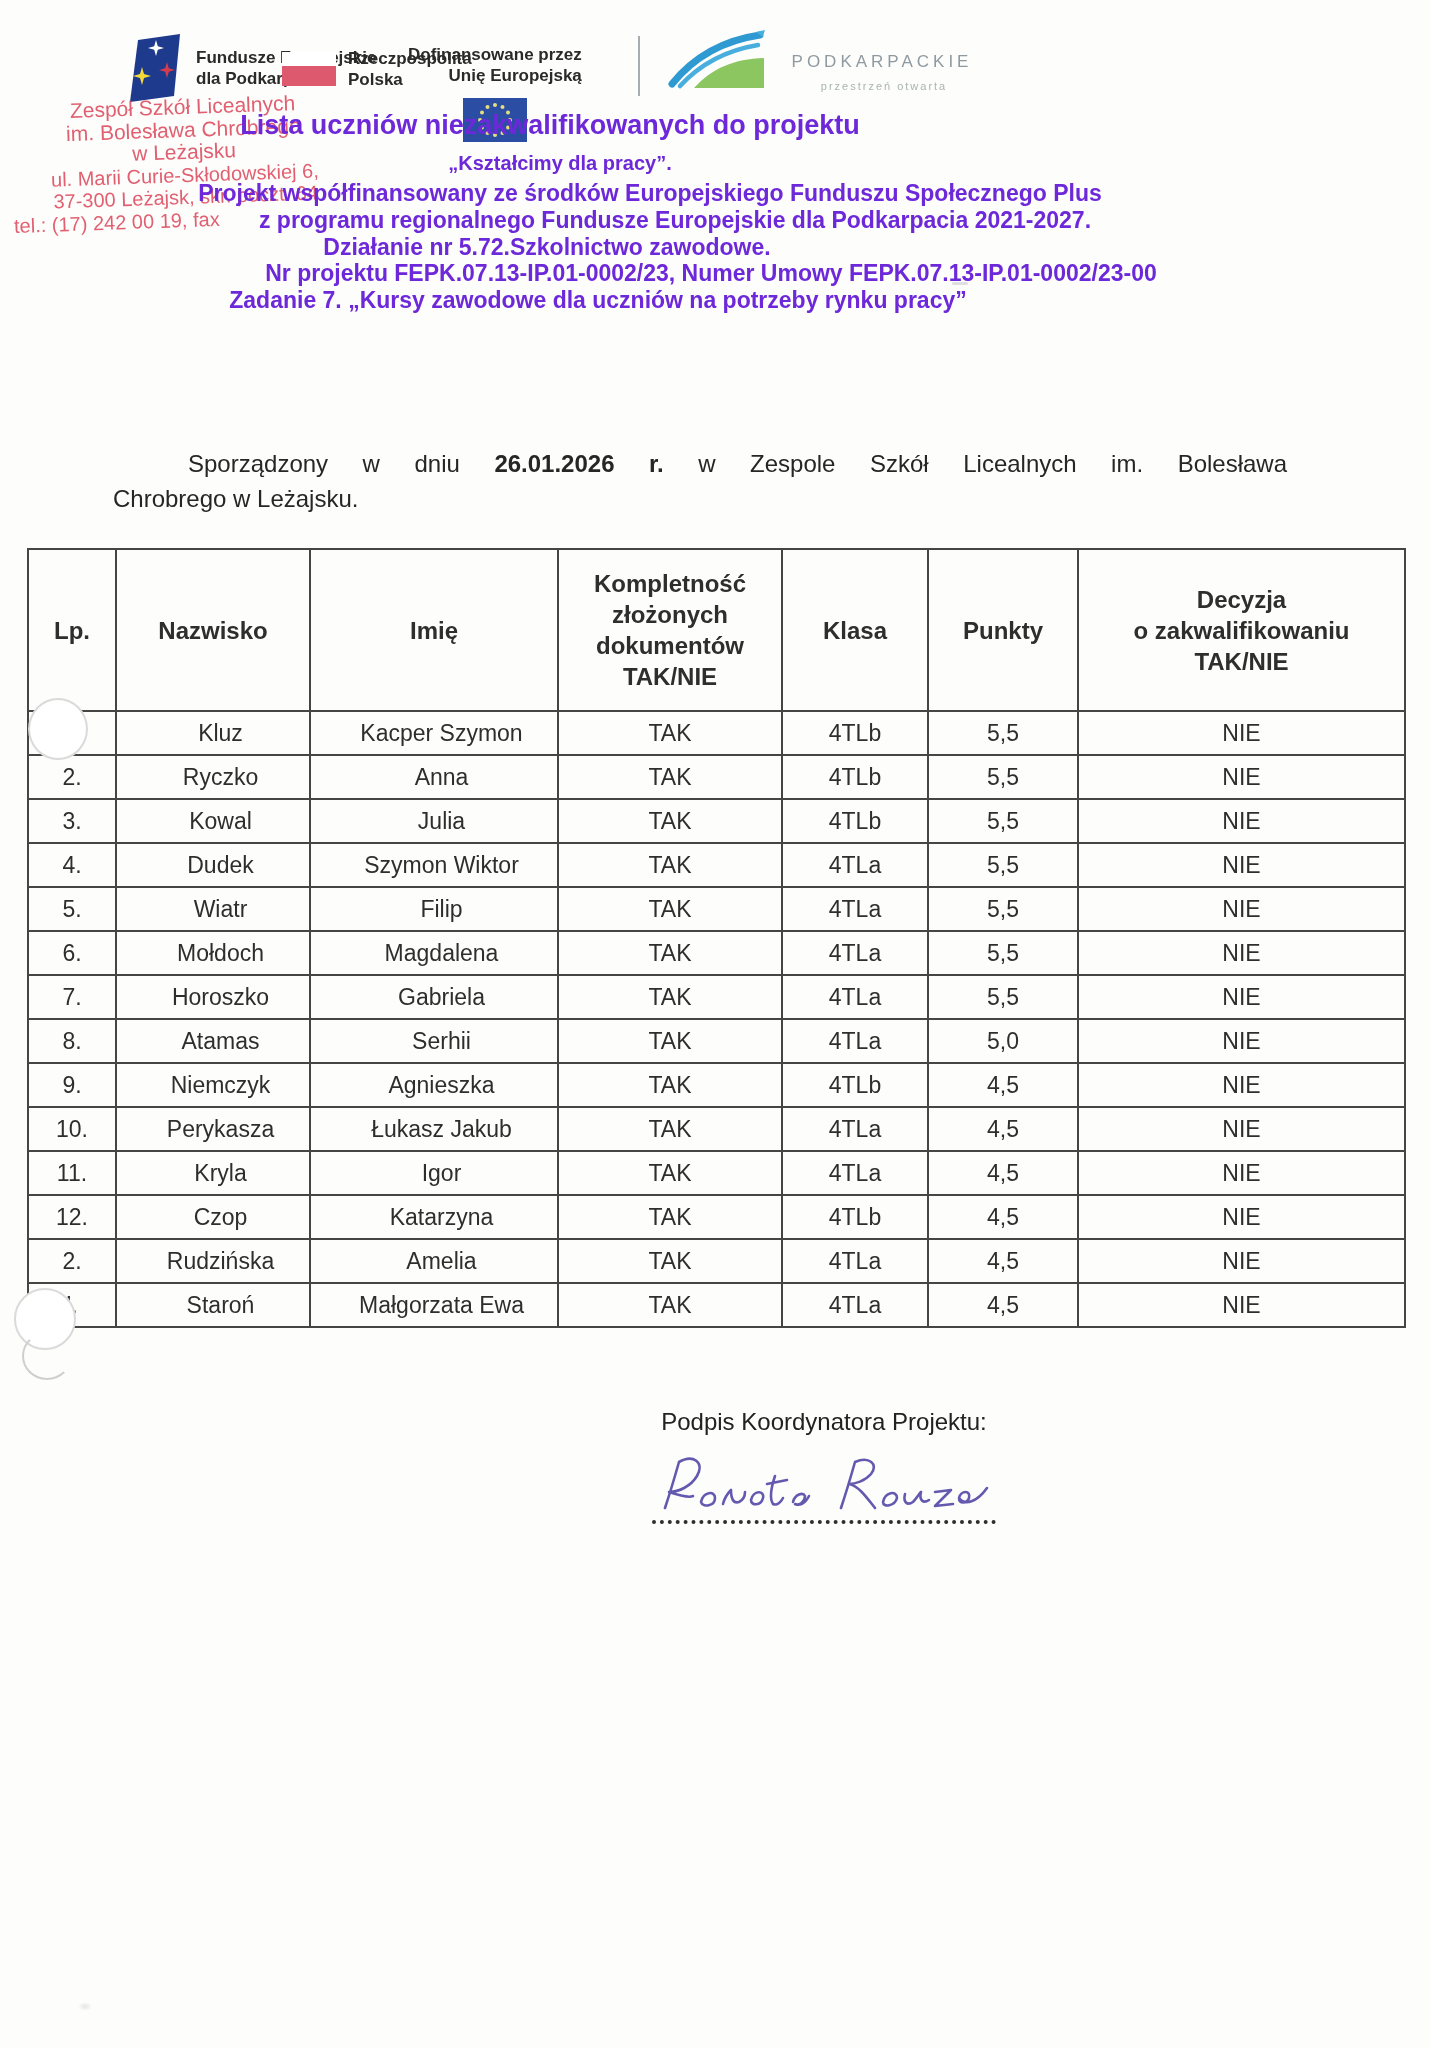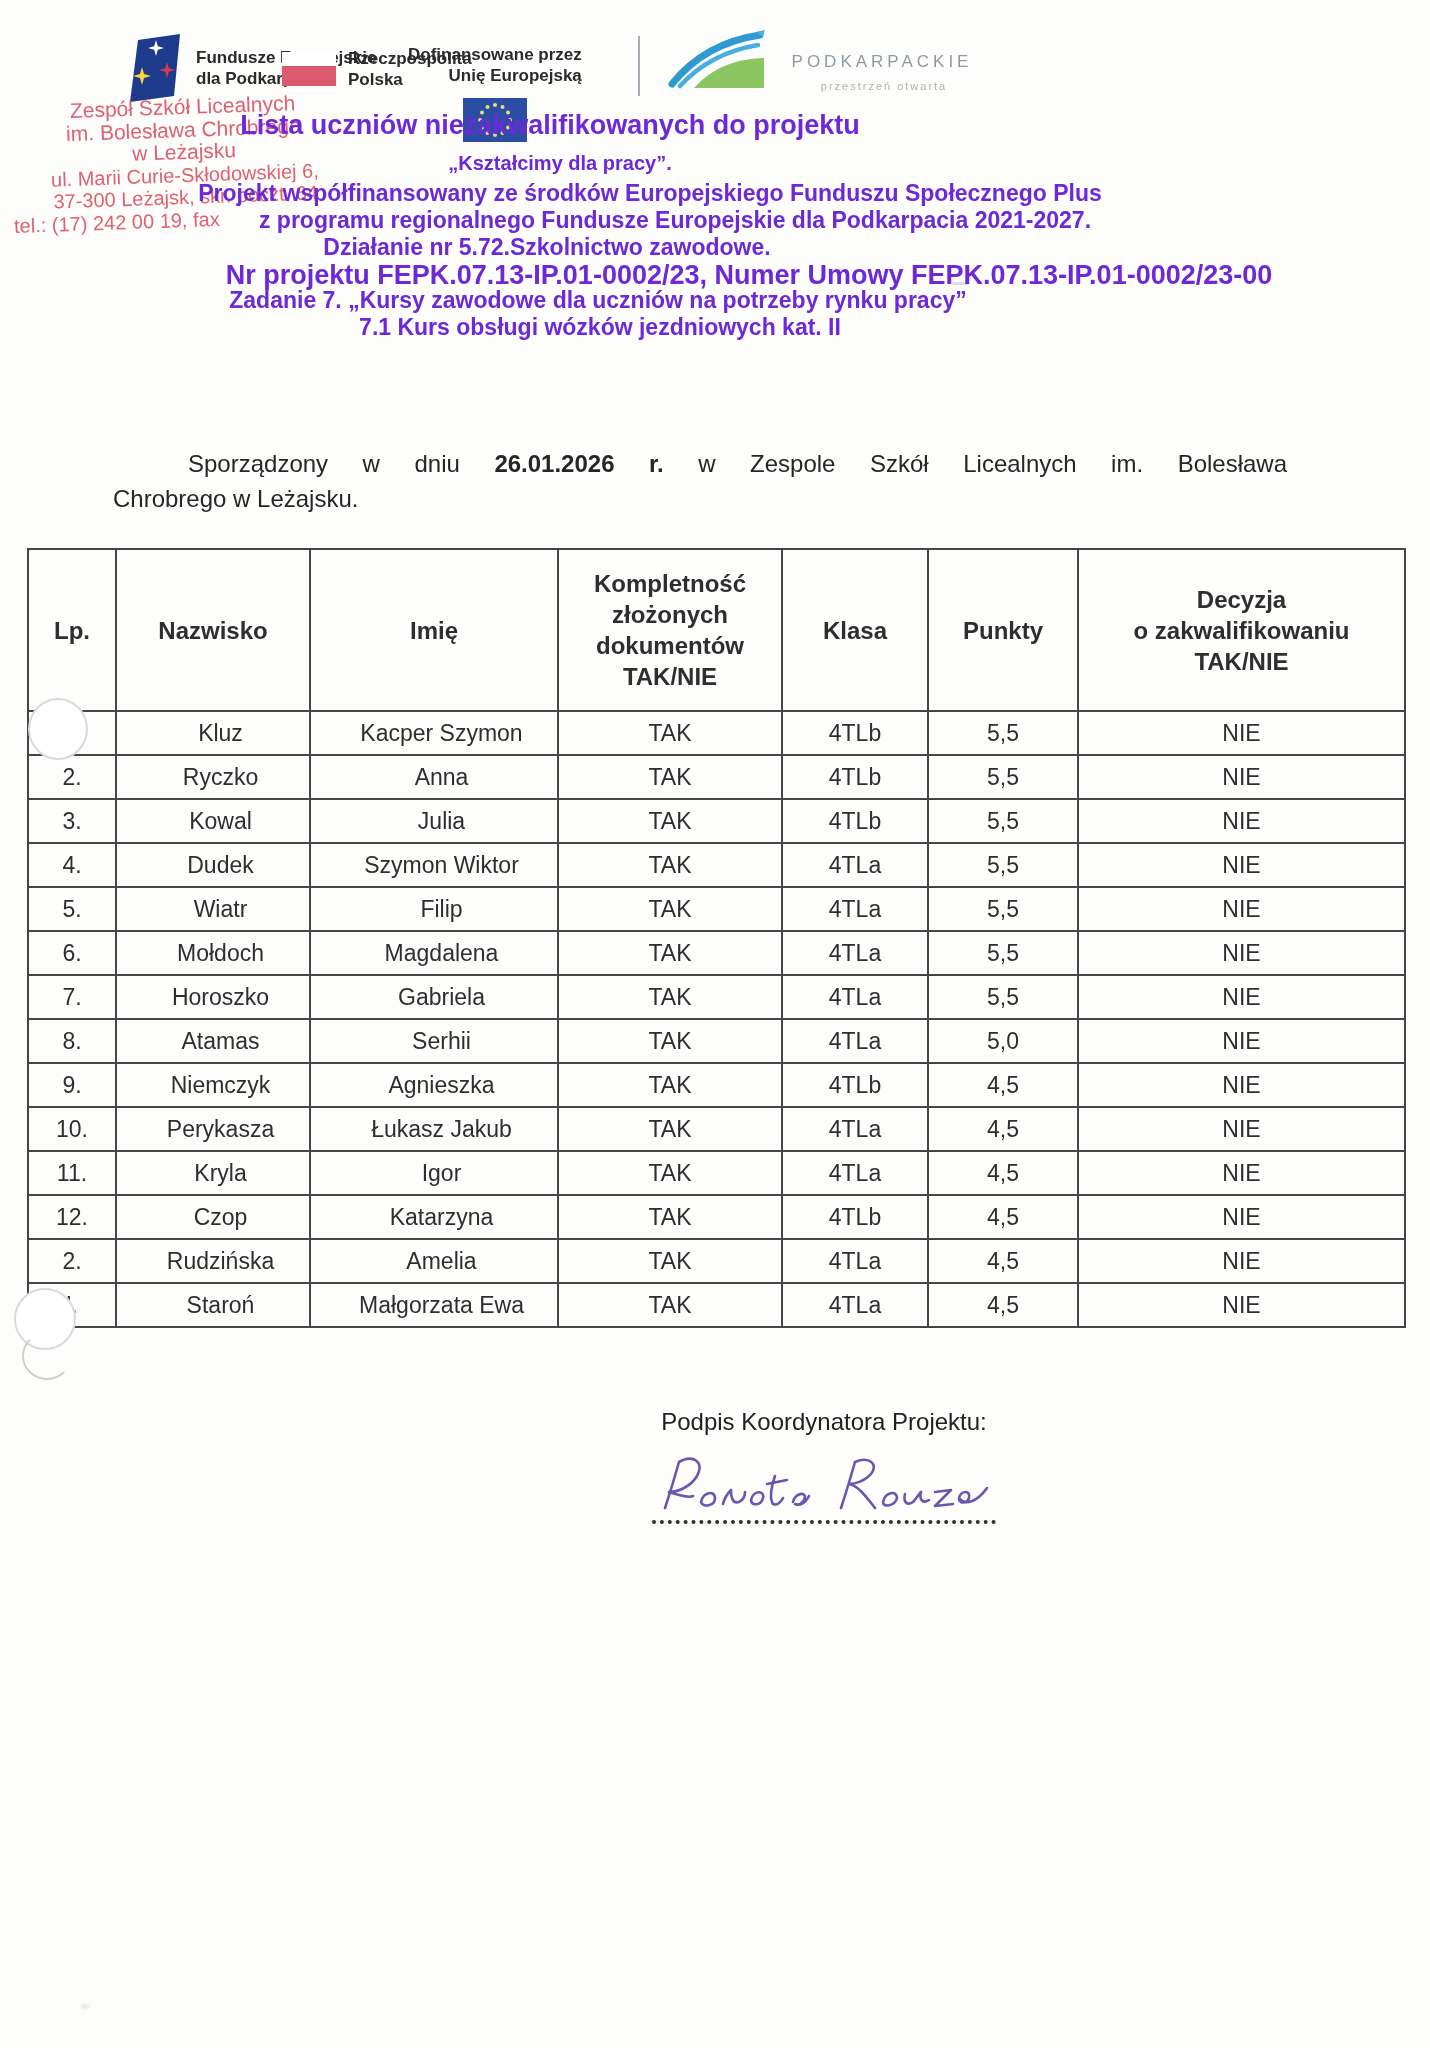--- a/index.html
+++ b/index.html
@@ -30,21 +30,21 @@
     font-size:20px;line-height:22.5px;font-weight:500;
   }
   
   .cline{position:absolute;transform:translateX(-50%);white-space:nowrap;
     font-weight:bold;color:#6d28d9;z-index:2;text-align:center;}
   #doc-title{left:550px;top:110px;font-size:27px;}
   #doc-subtitle{left:560px;top:152px;font-size:20px;}
   #doc-line0{left:650px;top:180px;font-size:23px;}
   #doc-line1{left:675px;top:207px;font-size:23px;}
   #doc-line2{left:547px;top:234px;font-size:23px;}
-  #doc-line3{left:711px;top:260px;font-size:27px;margin-left:38px;}
+  #doc-line3{left:711px;top:260px;font-size:23px;}
   #doc-line4{left:598px;top:287px;font-size:23px;}
   #doc-line5{left:600px;top:314px;font-size:23px;}
   
   #prepared{position:absolute;left:113px;top:446px;width:1174px;font-size:24px;
     line-height:35px;color:#262626;}
   #prep-line1{text-align:justify;text-align-last:justify;text-indent:75px;}
   #prep-line2{text-align:left;}
   
   #results-table{position:absolute;left:27px;top:548px;width:1377px;
     border-collapse:collapse;table-layout:fixed;z-index:2;}
@@ -147,21 +147,20 @@
     <div style="text-align:left;">tel.: (17) 242 00 19, fax</div>
   </div>
 
   <div class="cline" id="doc-title">Lista uczniów niezakwalifikowanych do projektu</div>
   <div class="cline" id="doc-subtitle">„Kształcimy dla pracy”.</div>
   <div class="cline" id="doc-line0">Projekt współfinansowany ze środków Europejskiego Funduszu Społecznego Plus</div>
   <div class="cline" id="doc-line1">z programu regionalnego Fundusze Europejskie dla Podkarpacia 2021-2027.</div>
   <div class="cline" id="doc-line2">Działanie nr 5.72.Szkolnictwo zawodowe.</div>
   <div class="cline" id="doc-line3">Nr projektu FEPK.07.13-IP.01-0002/23, Numer Umowy FEPK.07.13-IP.01-0002/23-00</div>
   <div class="cline" id="doc-line4">Zadanie 7. „Kursy zawodowe dla uczniów na potrzeby rynku pracy”</div>
-  <div class="cline" id="doc-line5">7.1 Kurs obsługi wózków jezdniowych kat. II</div>
 
   <div id="prepared">
     <div id="prep-line1">
       <span>Sporządzony w dniu</span>
       <b>26.01.2026 r.</b>
       <span>w Zespole Szkół Licealnych im. Bolesława</span>
     </div>
     <div id="prep-line2">Chrobrego w Leżajsku.</div>
   </div>
 

